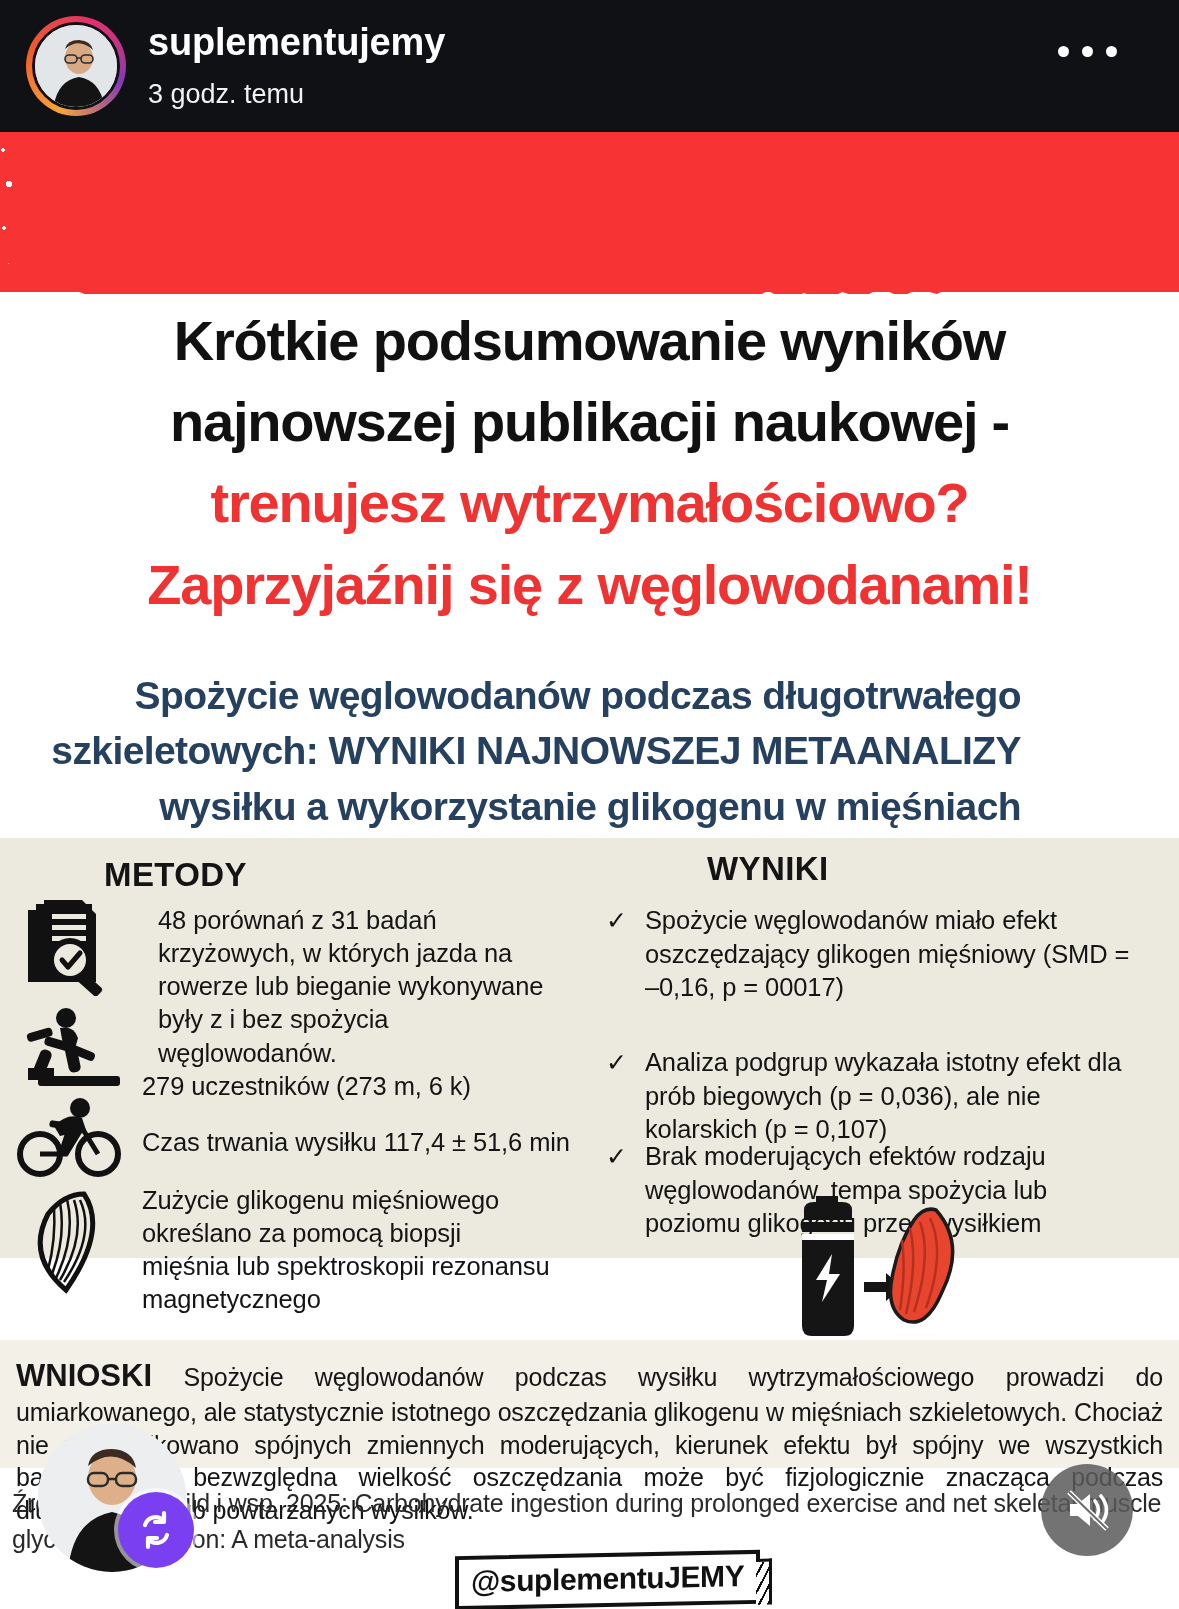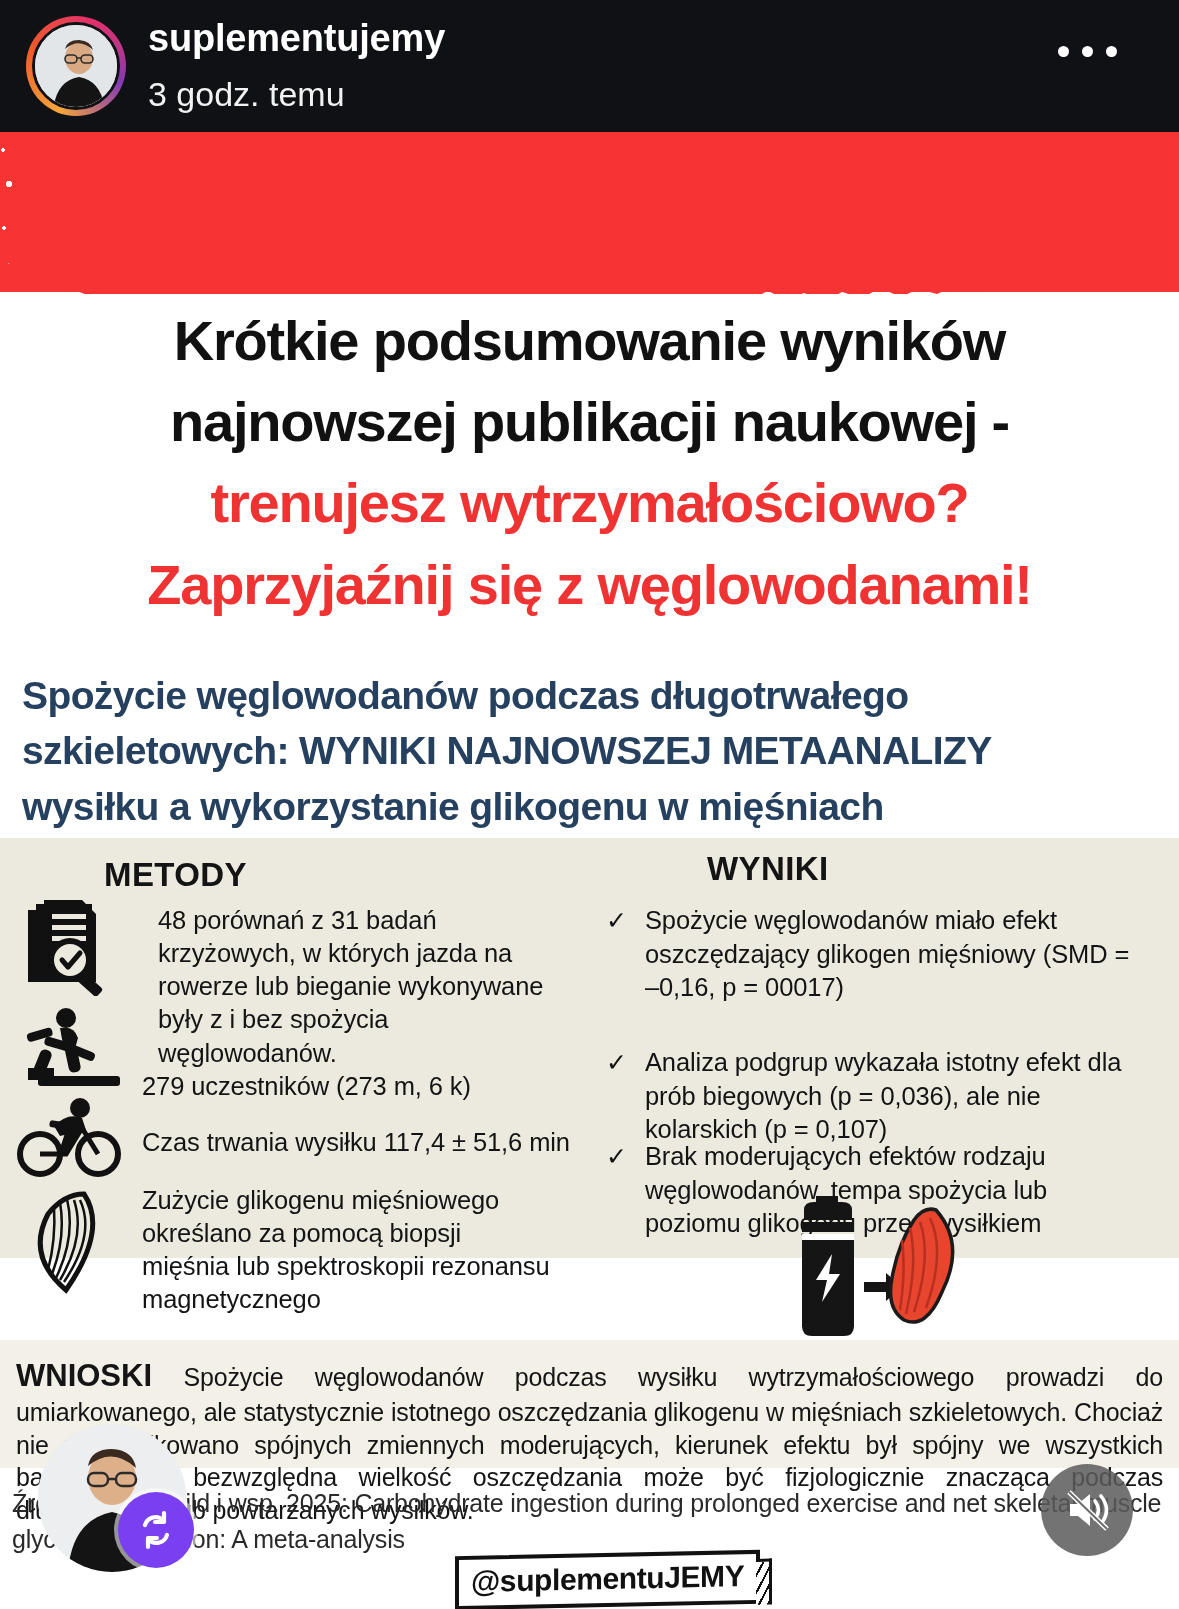--- a/index.html
+++ b/index.html
@@ -20,21 +20,21 @@
     width: 100px; height: 100px; border-radius: 50%;
     background: conic-gradient(from 200deg, #f6a53b, #f05a2a 25%, #e1306c 50%, #c13584 62%, #833ab4 75%, #f6a53b 100%);
     display: flex; align-items: center; justify-content: center; flex: 0 0 auto;
   }
   .avatar-inner {
     width: 88px; height: 88px; border-radius: 50%; border: 3px solid #0f1115;
     overflow: hidden; position: relative; background: #dfe2e4;
   }
   .hdr-text { margin-left: 22px; display:flex; flex-direction:column; justify-content:center; }
   .hdr-name { color:#fff; font-size: 38px; font-weight: 700; letter-spacing: -0.2px; line-height: 1.1; }
-  .hdr-time { color:#f2f2f2; font-size: 34px; font-weight: 400; margin-top: 16px; line-height: 1.1; }
+  .hdr-time { color:#f2f2f2; font-size: 27px; font-weight: 400; margin-top: 16px; line-height: 1.1; }
   .more-dots { position:absolute; right: 62px; top: 46px; display:flex; gap:13px; }
   .more-dots i { width: 11px; height: 11px; border-radius:50%; background:#fff; display:block; }
 
   
   .red-band {
     position:absolute; top:132px; left:0; width:1179px; height:160px;
     background:#f73333;
   }
   .torn {
     position:absolute; left:0; bottom:-2px; width:1179px; height: 34px;
@@ -54,21 +54,21 @@
   }
   .hl-line {
     font-size: 56px; font-weight: 800; color:#111; line-height: 1.45;
     letter-spacing: -1.2px; white-space: nowrap;
   }
   .hl-red { color:#ef3333; font-weight: 800; }
 
   
   .subtitle {
     position:absolute; top:668px; left:0; width:1043px;
-    text-align:left; color:#26415f; padding: 0 22px;
+    text-align:right; color:#26415f; padding: 0 22px;
   }
   .st-line { font-size: 39px; font-weight: 800; line-height: 1.42; letter-spacing:-0.6px; white-space: nowrap; }
   .st-caps { font-weight: 700; }
 
   
   .panel {
     position:absolute; top:838px; left:0; width:1179px; height:420px;
     background:#eceade;
   }
   .col-head {

